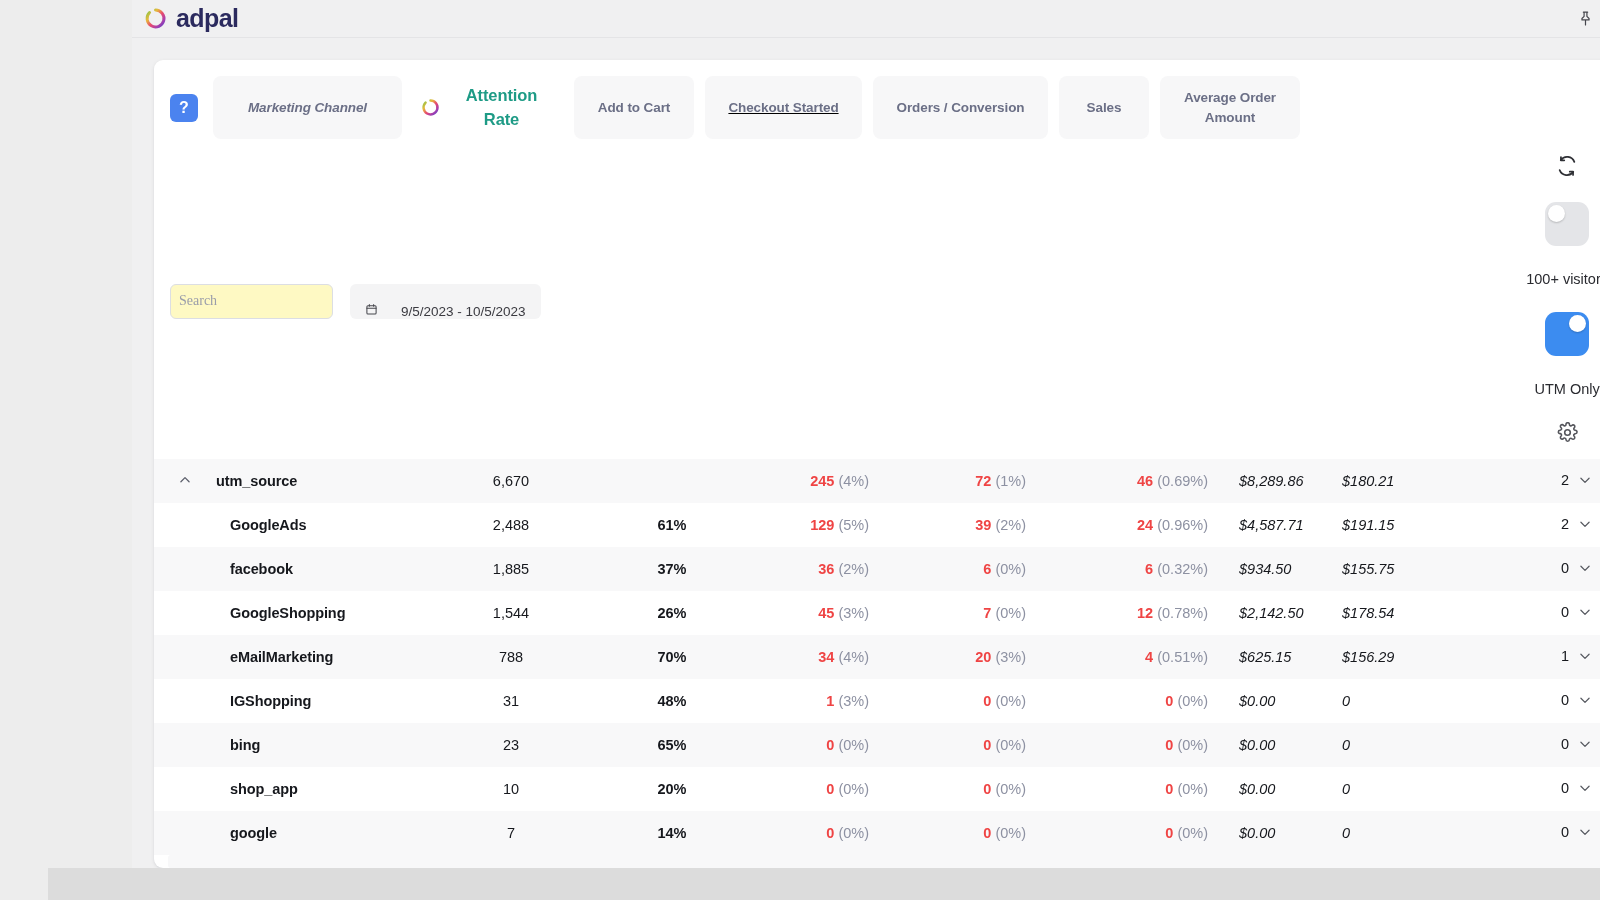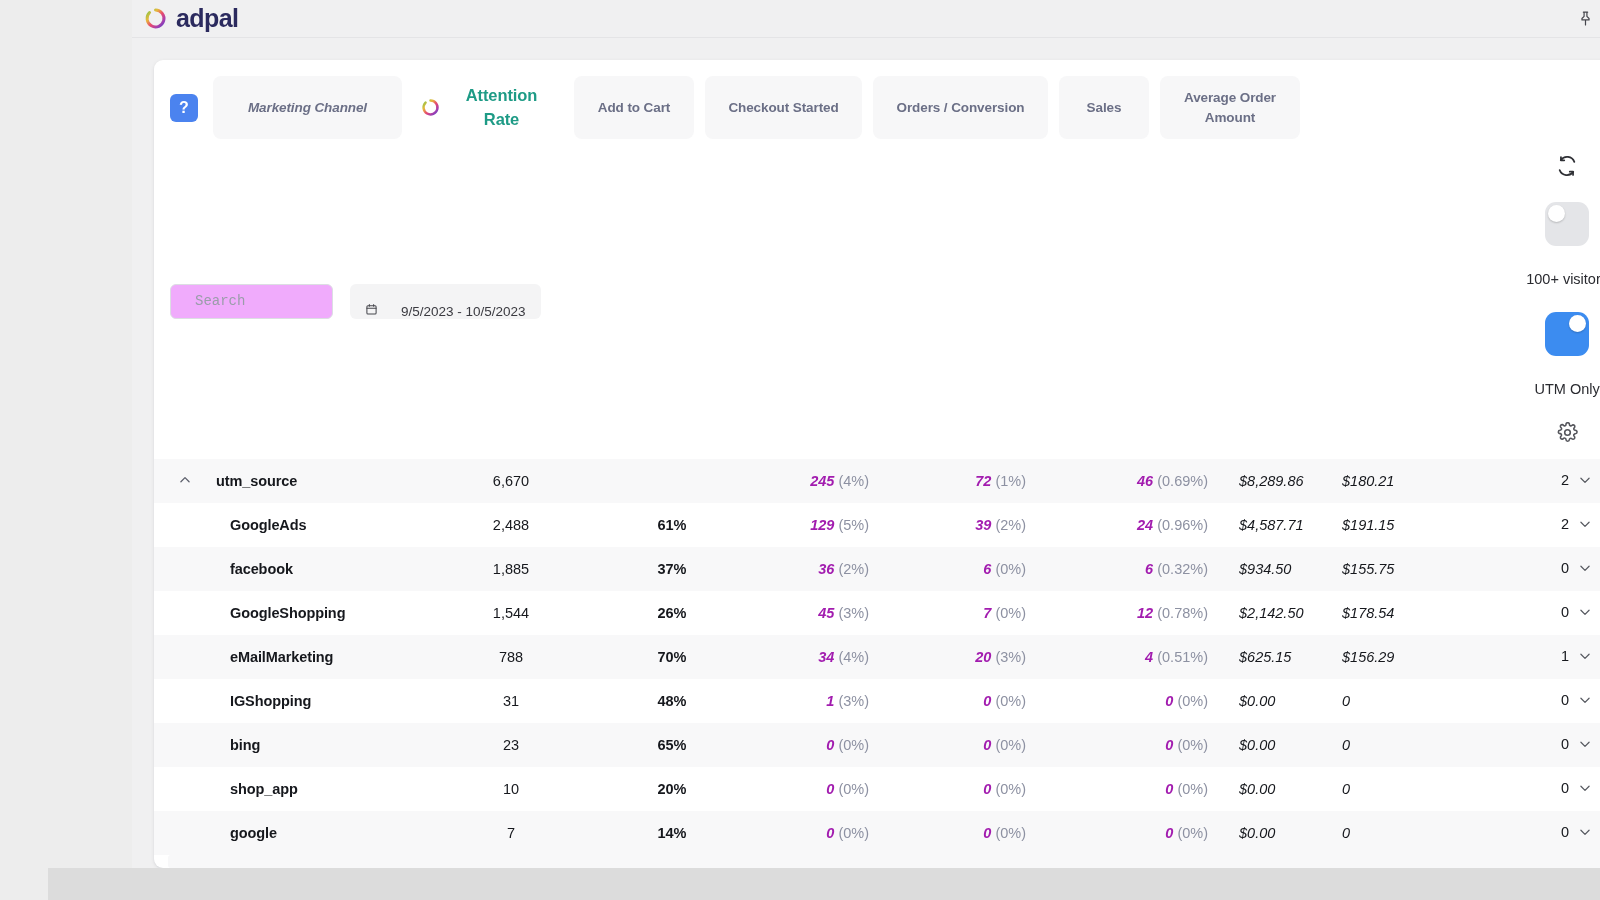--- a/index.html
+++ b/index.html
@@ -61,32 +61,32 @@
   .col .chev {
     position:absolute; right:9px; bottom:6px; color:#9aa0ae;
   }
   .col-donut { width:19px; height:19px; flex:0 0 19px; }
 
   
   .c-marketing   { flex: 0 0 189px; font-style: italic; }
   .c-unique      { flex: 0 0 129px; }
   .c-attention   { flex: 0 0 150px; }
   .c-addcart     { flex: 0 0 120px; }
-  .c-checkout    { flex: 0 0 157px; }
+  .c-checkout    { flex: 0 0 157px; text-decoration: underline; }
   .c-orders      { flex: 0 0 175px; }
   .c-sales       { flex: 0 0 90px; }
   .c-aoa         { flex: 0 0 140px; }
   .c-promo       { flex: 0 0 120px; }
 
   
   .toolbar { display:flex; align-items:center; padding: 2px 18px 12px 16px; }
   .search-box {
     width:163px; height:35px; border:1px solid #dcdee3; border-radius:6px;
-    padding:0 24px; font-size:14px; color:#3a3a40; outline:none;
-    font-family:Liberation Mono, monospace; background:#f0abfc;
+    padding:0 8px; font-size:14px; color:#3a3a40; outline:none;
+    font-family:Liberation Serif, serif; background:#fef9c3;
   }
   .search-box::placeholder { color:#9a9daa; }
   .date-pill {
     margin-left:17px; height:35px; background:#f4f4f5; border-radius:6px;
     display:flex; align-items:flex-end; gap:23px; padding:0 15px;
     font-size:13.5px; color:#3a3a40; cursor:pointer; white-space:nowrap;
   }
   .tb-spacer { flex:1; }
   .tb-right { display:flex; align-items:center; gap:25px;flex-direction:column; }
   .icon-btn { color:#2f3035; cursor:pointer; display:flex; align-items:center; }
@@ -115,21 +115,21 @@
     font-weight:700; font-size:15px; color:#16181d; letter-spacing:-0.1px;
   }
   .row-group .cell-name { padding-left:0; }
   .row-child .cell-name { padding-left:14px; }
   .cell-visits { font-size:14.5px; color:#16181d;text-align:center; }
   .cell-rate { text-align:center; font-weight:700; font-size:15px; }
   .rate-green { color:#33b37f; }
   .rate-blue  { color:#5b79e8; }
   .rate-red   { color:#ef7b6b; }
   .cell-num { text-align:right; padding-right:31px; white-space:nowrap; }
-  .cell-num b { font-weight:700; color:#a21caf;font-style:italic; }
+  .cell-num b { font-weight:700; color:#ef4444; }
   .cell-num span { color:#8d91a2; font-weight:400; }
   .cell-money { font-size:14.5px; color:#16181d;font-style:italic; }
   .cell-promo { text-align:right; padding-right:46px; white-space:nowrap; color:#16181d; }
   .cell-promo .pchev { display:inline-block; margin-left:9px; color:#55585f; vertical-align:middle; }
 
   .foot-strip { height:13px; background:#f8f8f9; margin:0 14px 9px 14px; border-radius:3px; }
 
   
   .vscroll {
     position:absolute; right:6px; top:4px; width:7px; height:296px;

